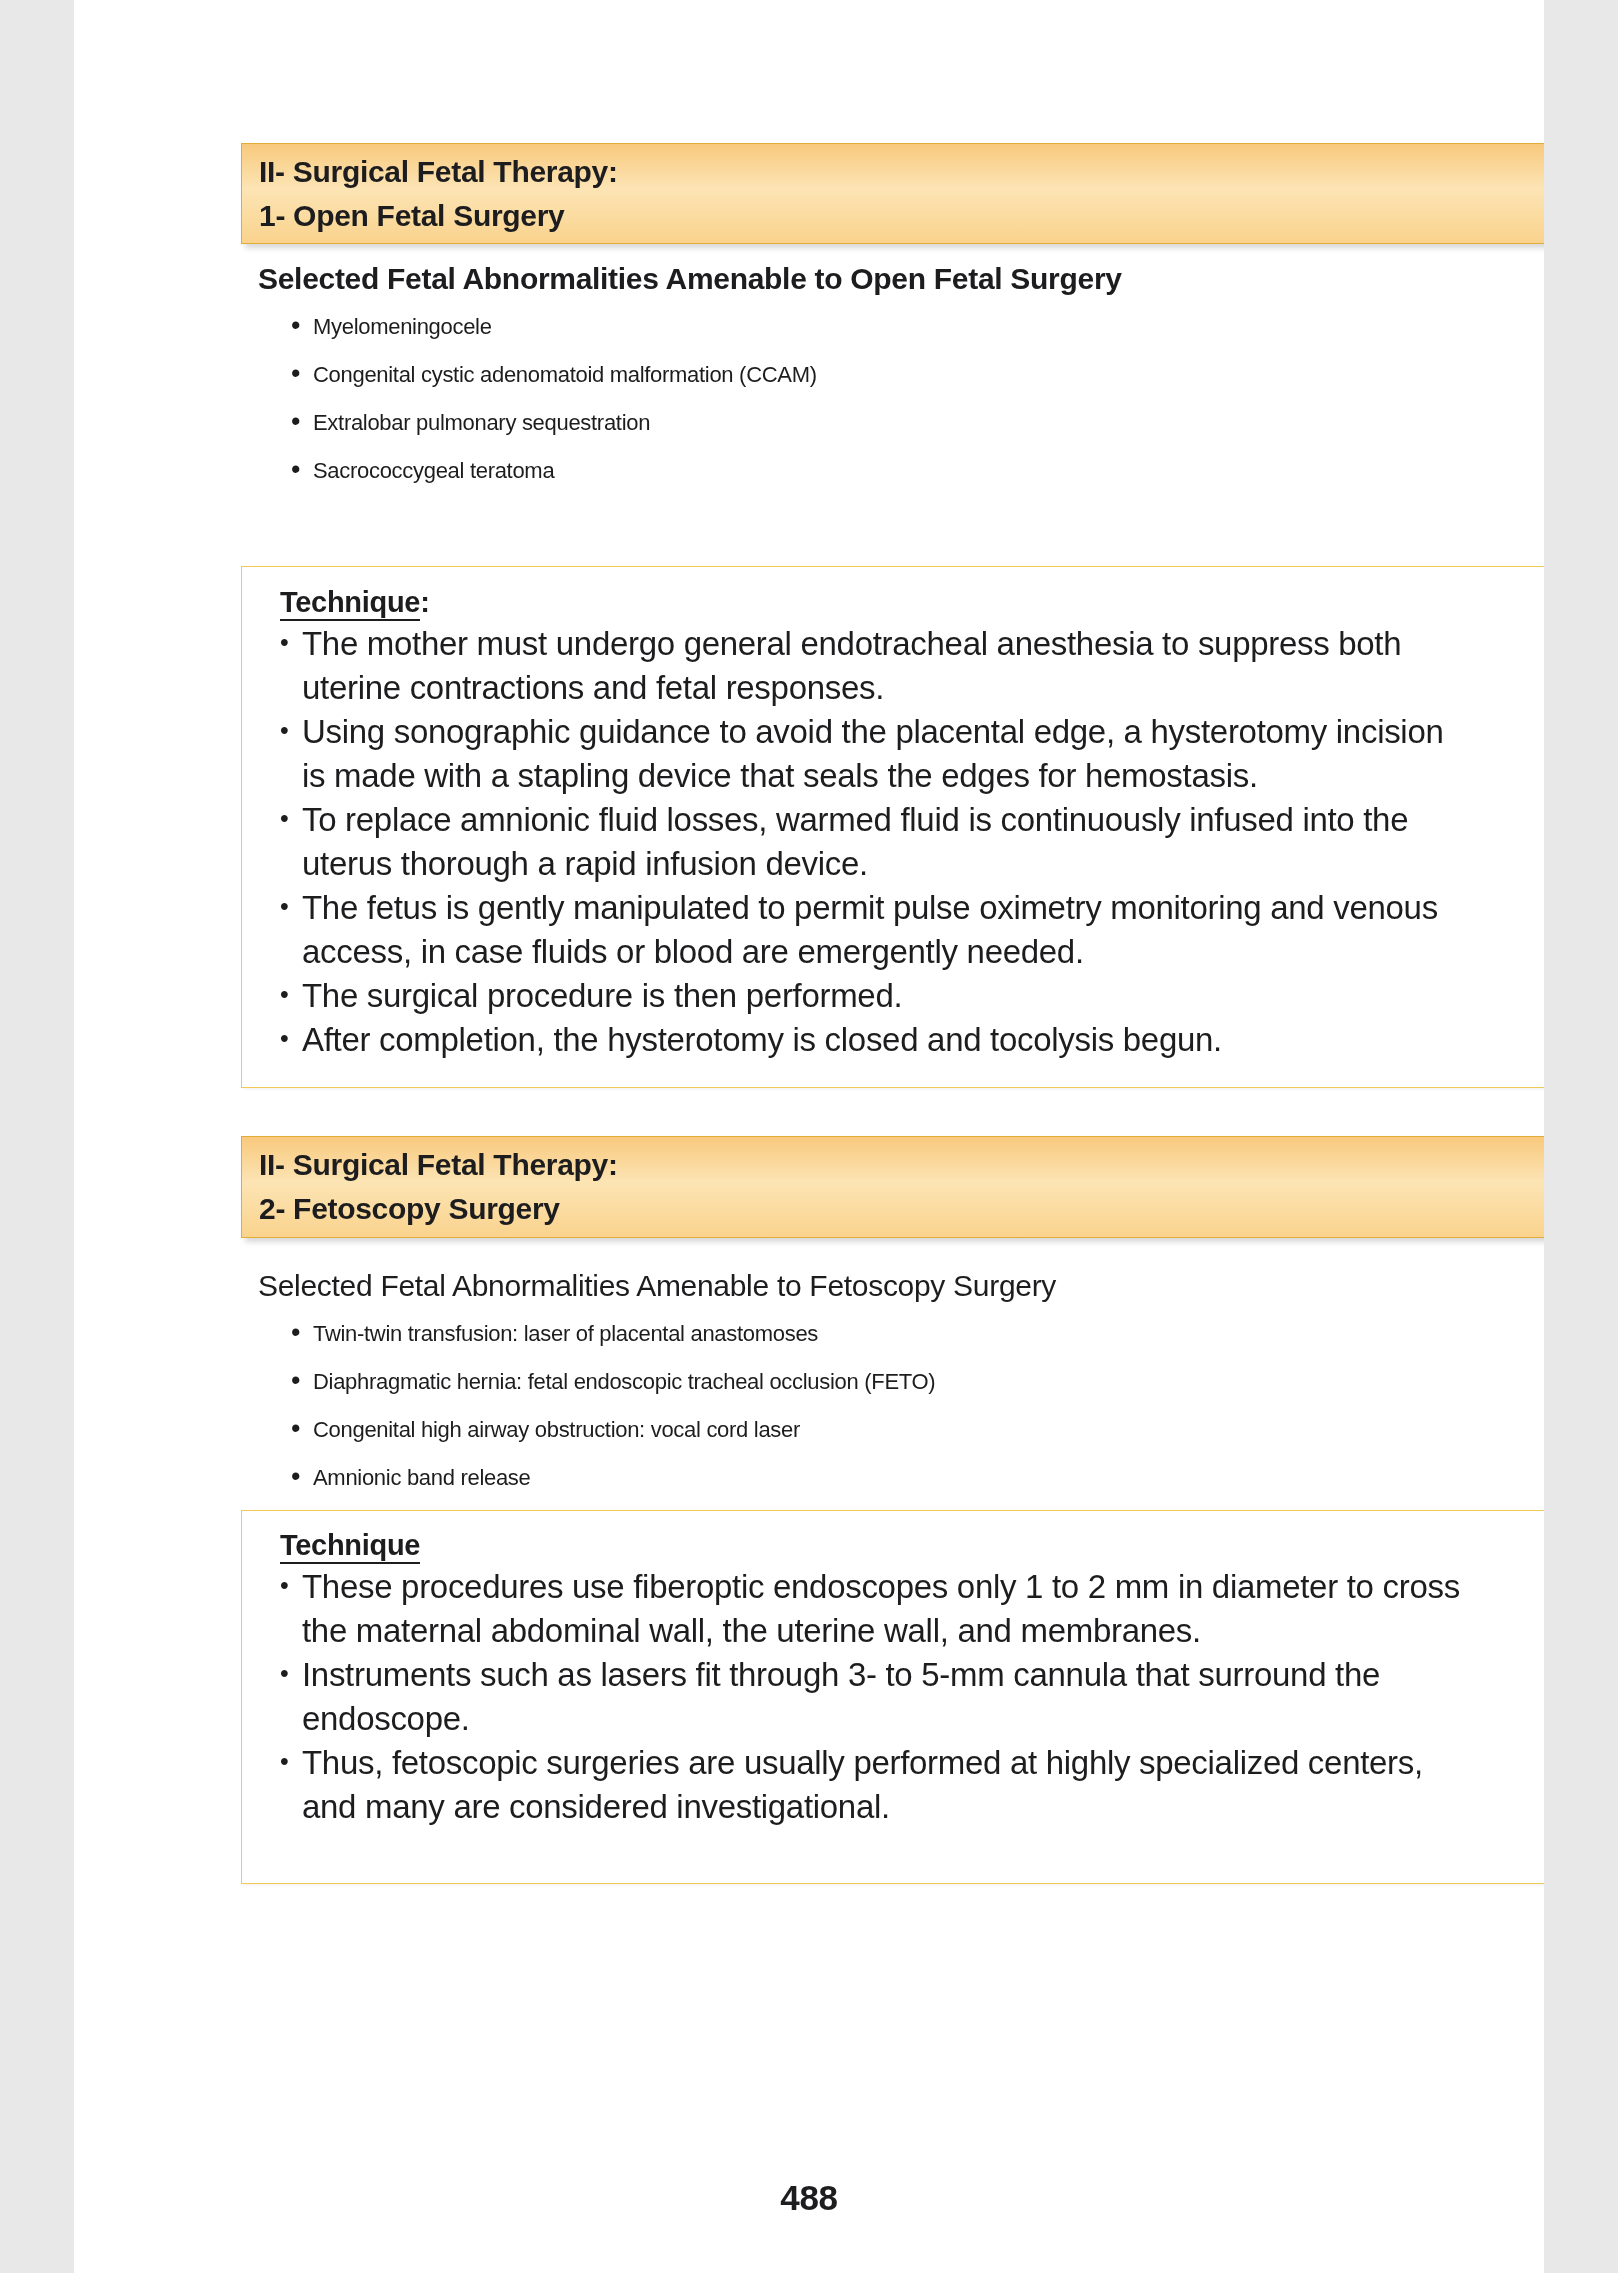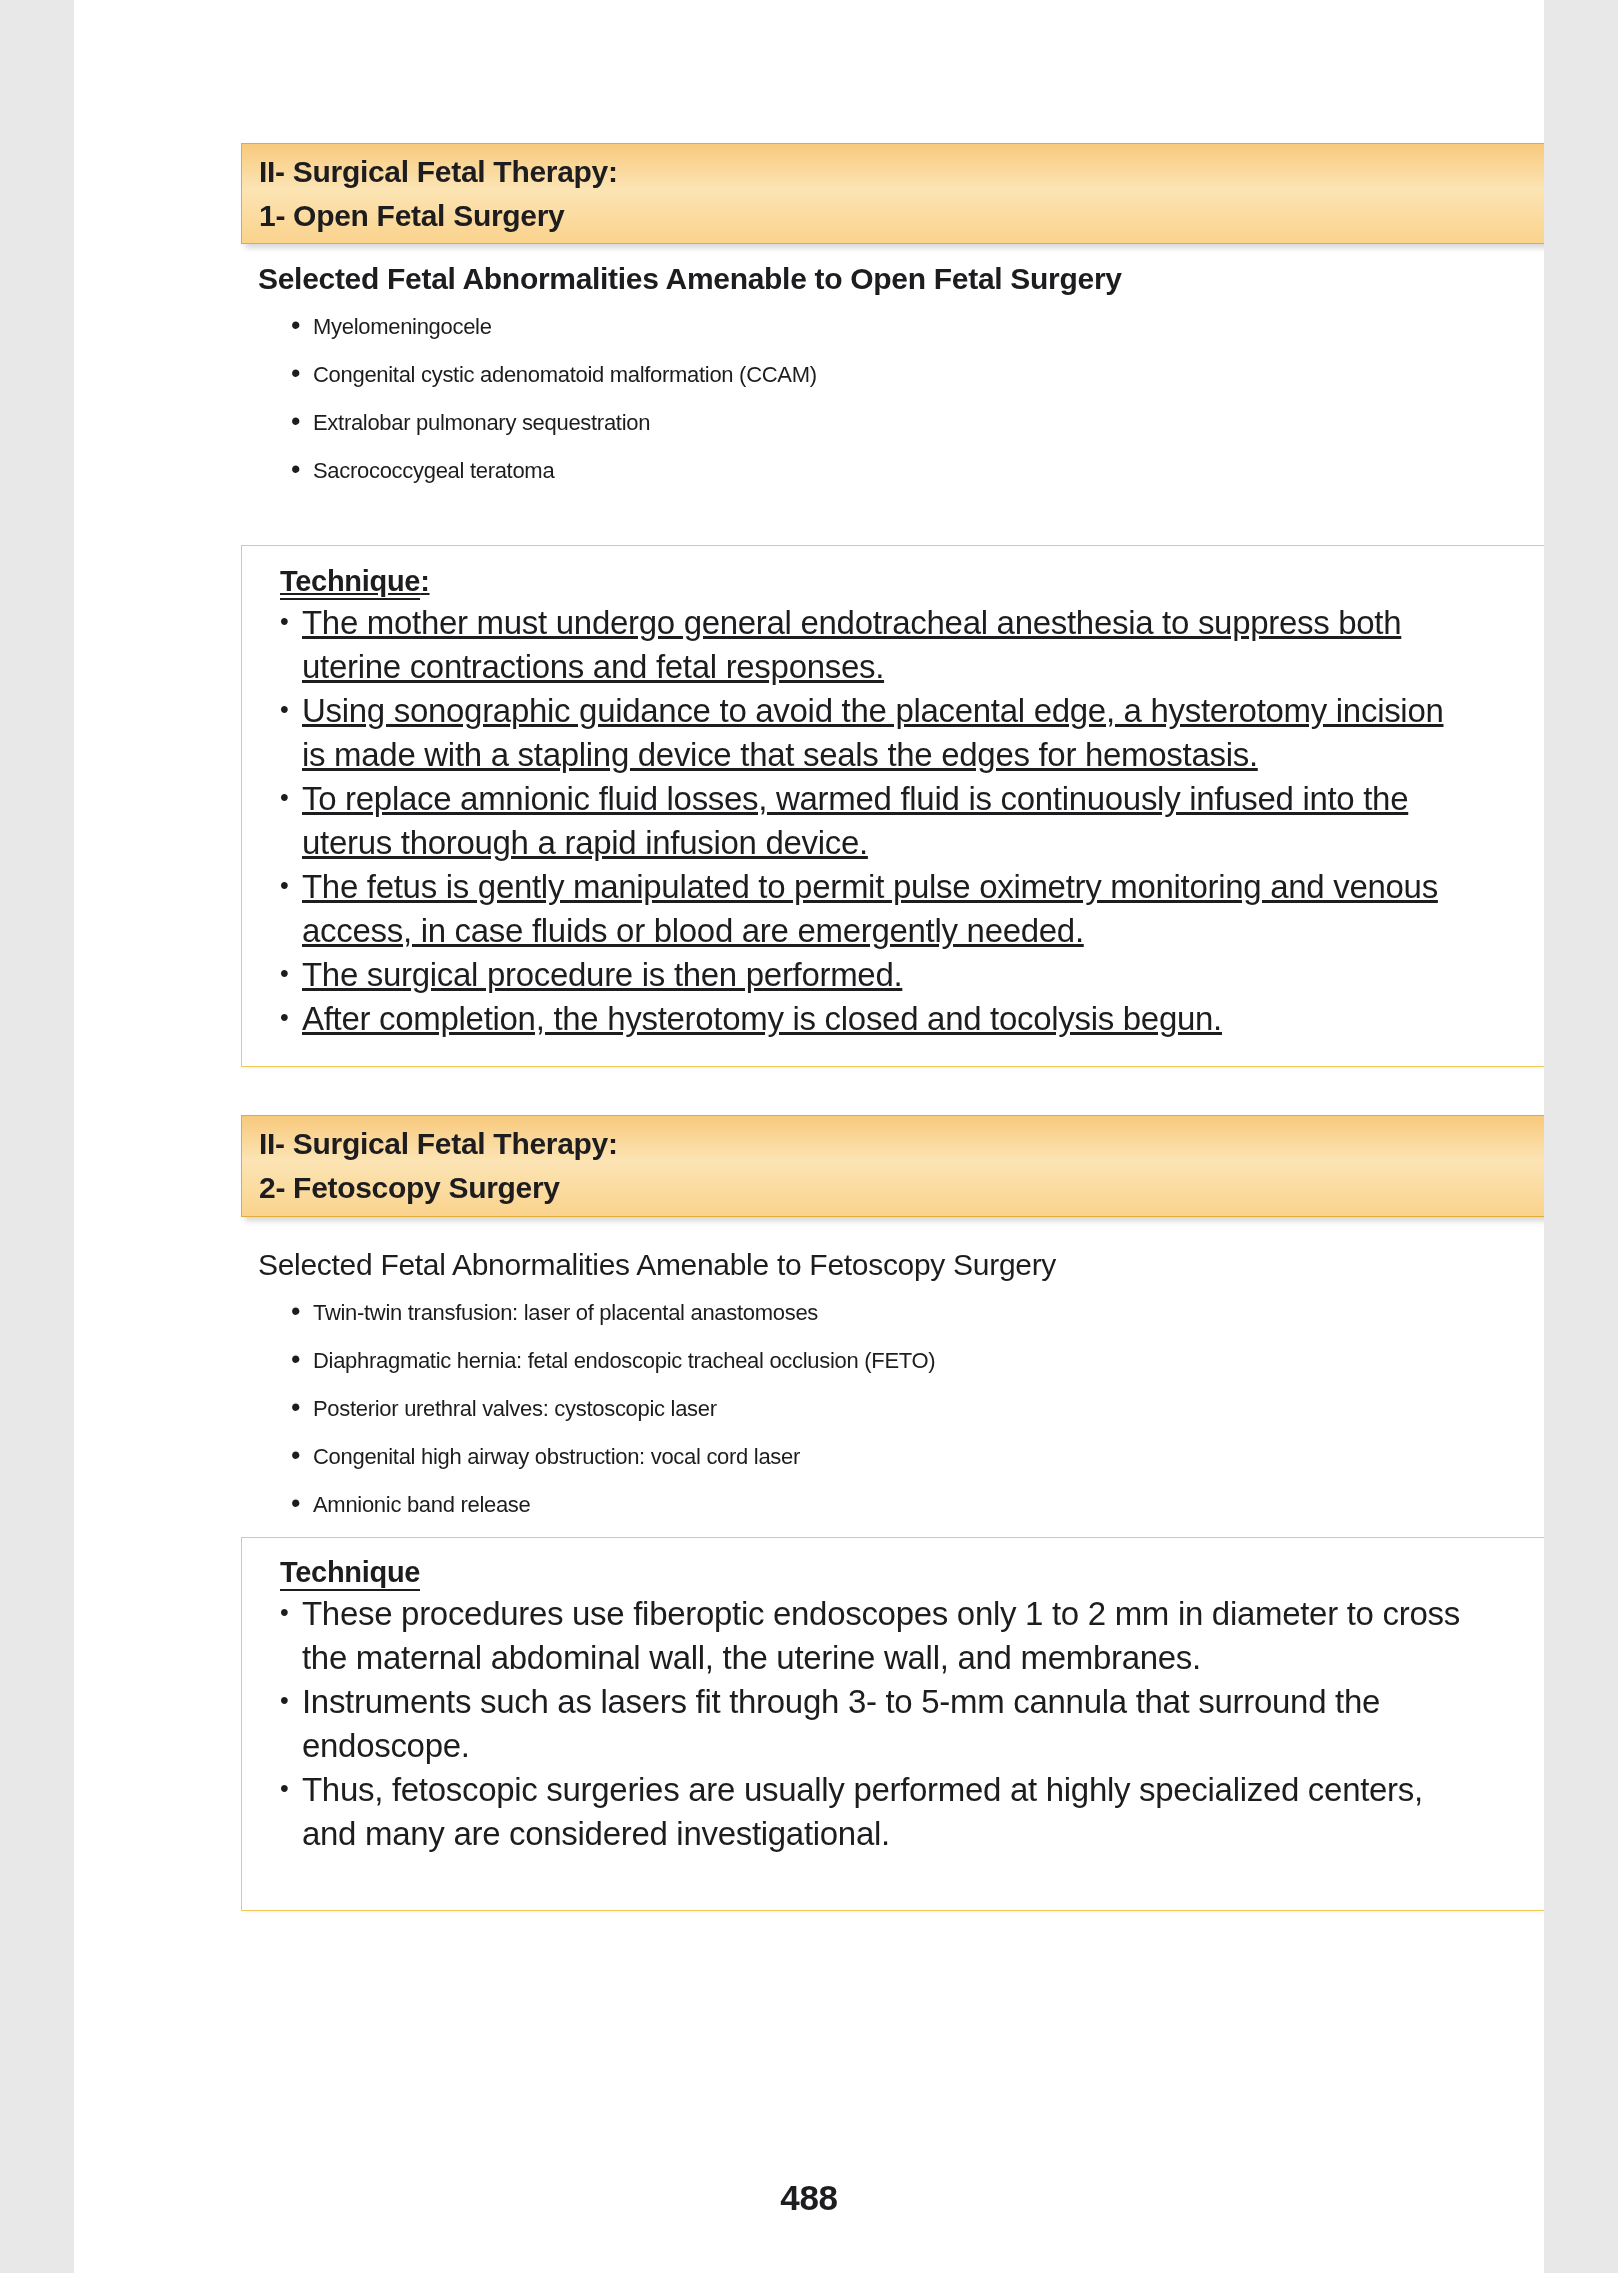--- a/index.html
+++ b/index.html
@@ -79,21 +79,21 @@
     font-size: 27px;
   }
 
   
   .technique-box {
     border: 1.9px solid var(--technique-border);
     background: #ffffff;
     box-shadow: 1.9px 1.9px 2.9px rgba(0,0,0,0.06);
     padding: 15.3px 19px 25px 19px;
   }
-  .technique-box.first { margin-top: 59px; text-decoration: underline; }
+  .technique-box.first { margin-top: 80px; }
   .technique-box.second { margin-top: 17px; padding-bottom: 54px; padding-top: 13.4px; }
 
   .technique-title {
     margin-left: 19px;
     font-size: 29px;
     font-weight: 700;
     line-height: 40px;
     letter-spacing: -0.3px;
   }
   .technique-title .underlined {
@@ -172,21 +172,20 @@
     <div class="header-box second">
       <div class="hline">II- Surgical Fetal Therapy:</div>
       <div class="hline">2- Fetoscopy Surgery</div>
     </div>
 
     <div class="subheading second">Selected Fetal Abnormalities Amenable to Fetoscopy Surgery</div>
 
     <ul class="ab-list">
       <li>Twin-twin transfusion: laser of placental anastomoses</li>
       <li>Diaphragmatic hernia: fetal endoscopic tracheal occlusion (FETO)</li>
-      <li>Posterior urethral valves: cystoscopic laser</li>
       <li>Congenital high airway obstruction: vocal cord laser</li>
       <li>Amnionic band release</li>
     </ul>
 
     <div class="technique-box second">
       <div class="technique-title"><span class="underlined">Technique</span><span></span></div>
       <ul class="tech-list">
         <li>These procedures use fiberoptic endoscopes only 1 to 2 mm in diameter to cross the maternal abdominal wall, the uterine wall, and membranes.</li>
         <li>Instruments such as lasers fit through 3- to 5-mm cannula that surround the endoscope.</li>
         <li>Thus, fetoscopic surgeries are usually performed at highly specialized centers, and many are considered investigational.</li>

